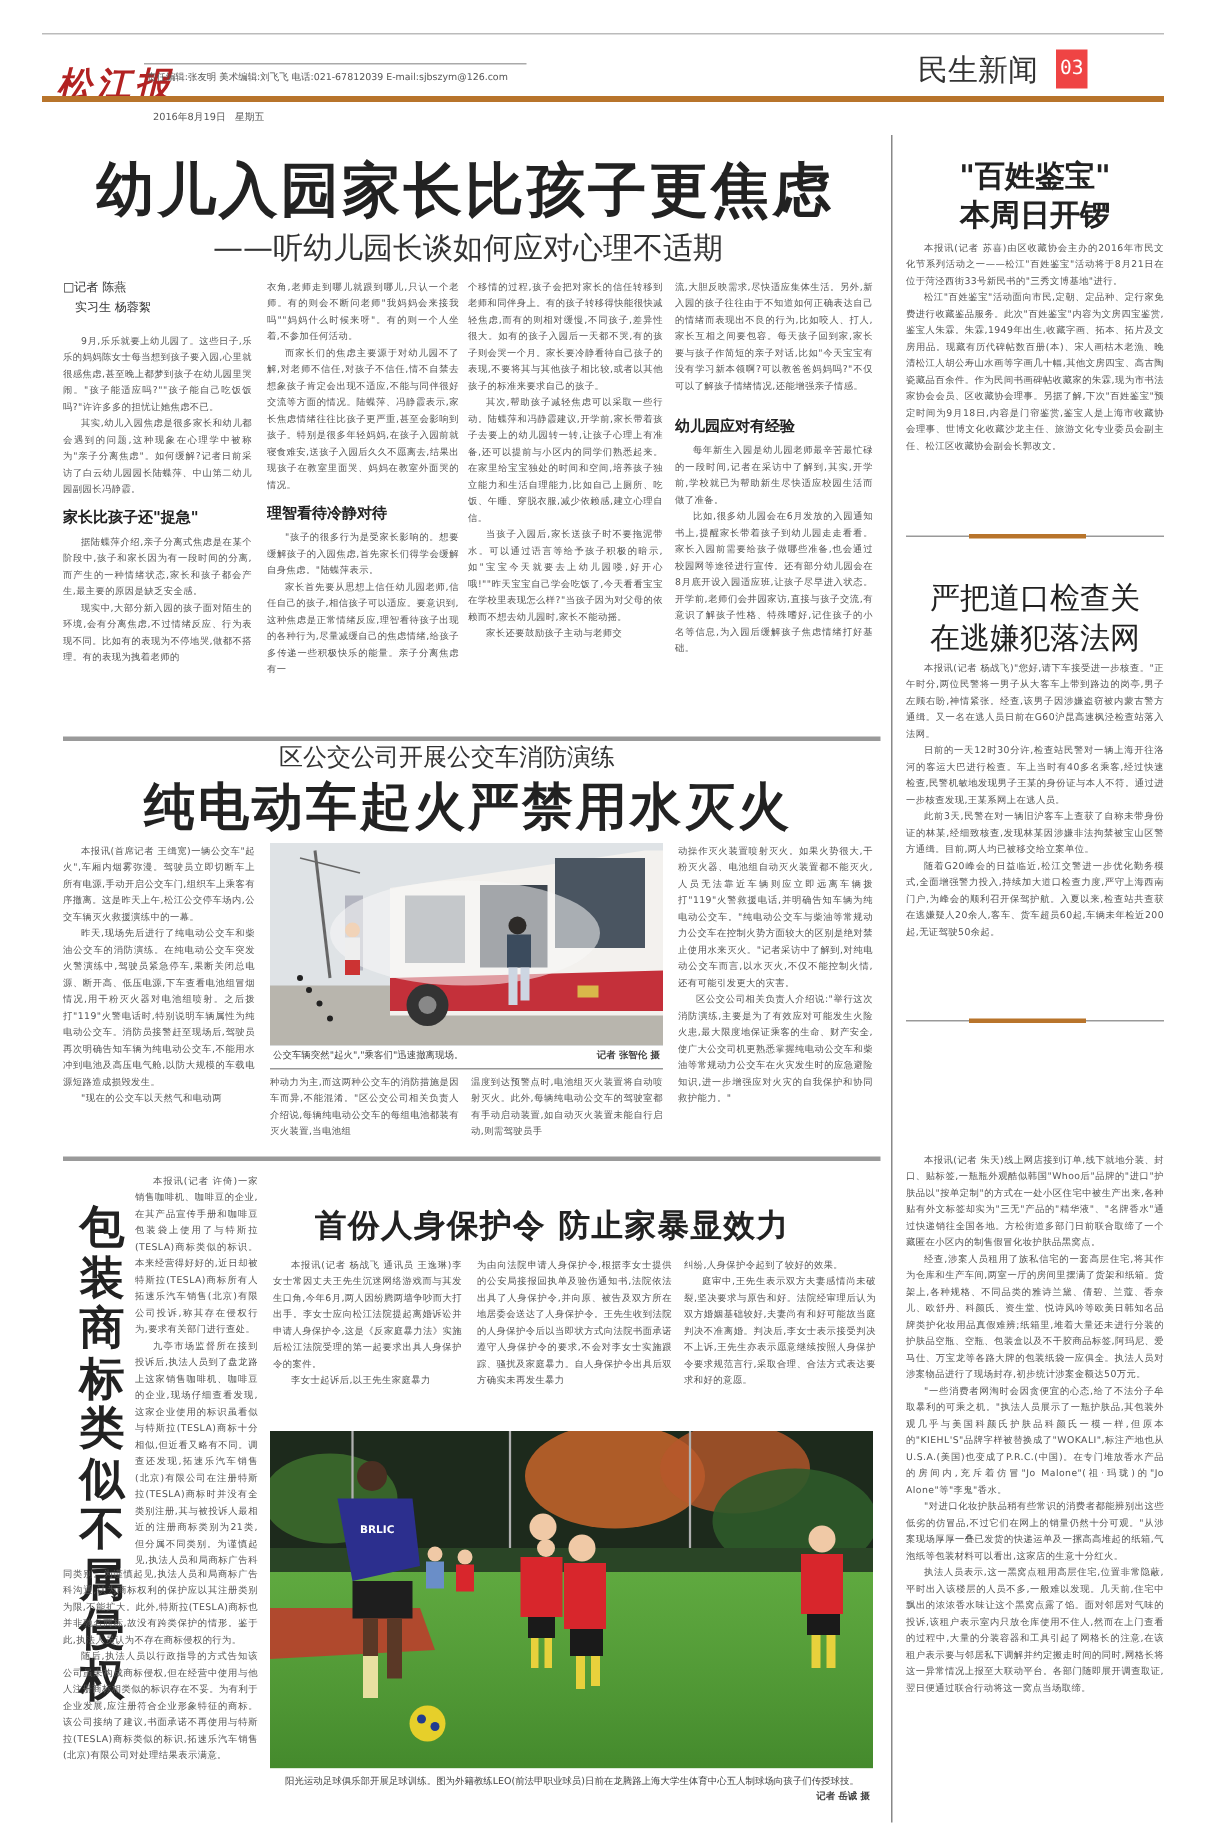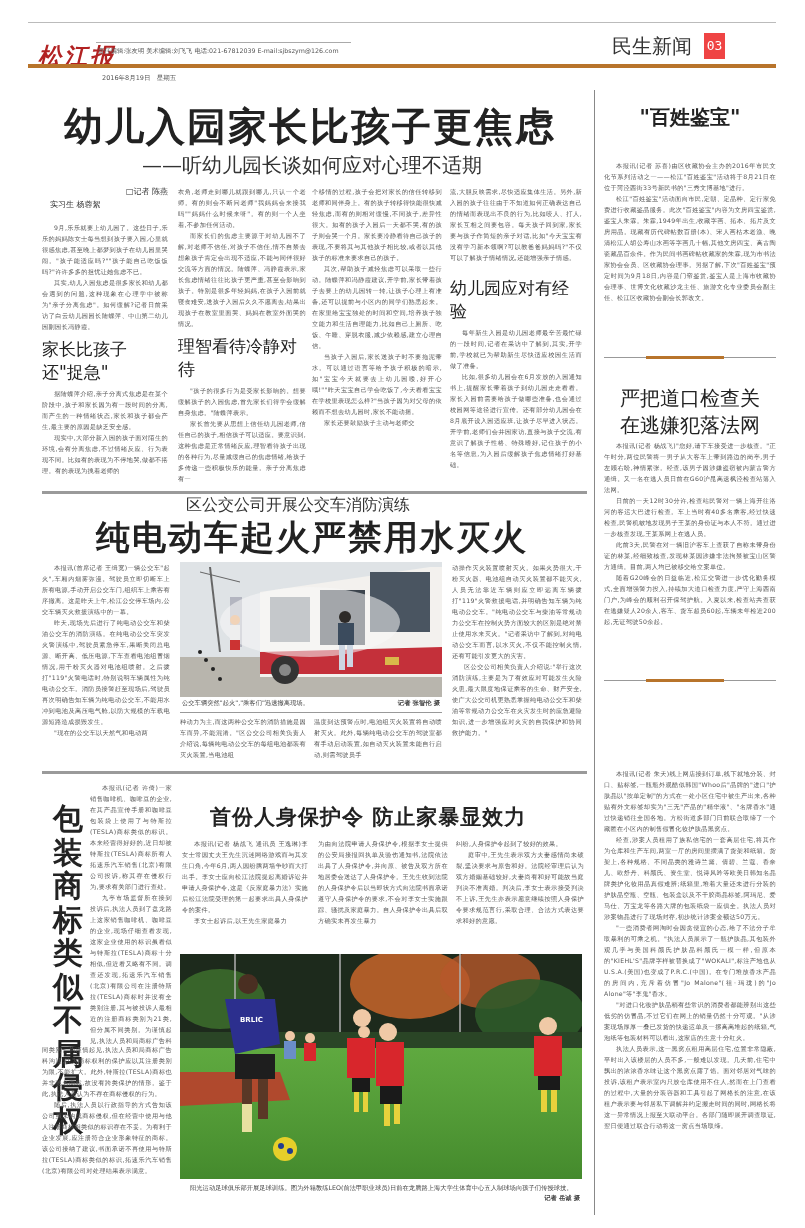--- a/index.html
+++ b/index.html
@@ -2,21 +2,21 @@
 <html><head>
 <meta charset="utf-8">
 <style>
   * { box-sizing: border-box; margin: 0; padding: 0; }
   html, body { width: 805px; height: 1228px; background: #fff; overflow: hidden; }
   body { font-family: "DejaVu Sans", sans-serif; color: #333; position: relative; }
   .abs { position: absolute; }
   .serif { font-family: "DejaVu Serif", serif; }
   p.t { font-size: 6.2px; line-height: 11px; color: #555; text-indent: 12px; text-align: justify; letter-spacing: 0.3px; }
   p.t.ni { text-indent: 0; }
-  .sub { font-size: 17px; font-weight: normal; color: #222; margin: 6px 0 4px; }
+  .sub { font-size: 10px; font-weight: bold; color: #222; margin: 6px 0 4px; }
   .col { overflow: hidden; }
   .rule-top { background: #bbb; height: 1px; }
   .rule-orange { background: #b8742b; height: 4px; }
   .hr-grey { background: #9a9a9a; height: 3px; }
   .vline { background: #888; width: 1px; }
   .shortbar { background: #b8742b; height: 3px; }
   .thinline { background: #999; height: 1px; }
 </style>
 </head>
 <body>
@@ -32,21 +32,21 @@
 <div class="abs serif" style="left:612px;top:33px;font-size:20px;color:#333;">民生新闻</div>
 <div class="abs" style="left:704px;top:33px;width:21px;height:26px;background:#ef4444;color:#fff;font-size:13px;text-align:center;line-height:26px;font-family:'DejaVu Sans Mono',monospace;">03</div>
 <div class="abs rule-orange" style="left:28px;top:64px;width:748px;"></div>
 
 <div class="abs vline" style="left:594px;top:90px;height:1125px;"></div>
 
 <div class="abs serif" style="left:64px;top:100px;font-size:39px;font-weight:bold;color:#222;letter-spacing:2px;white-space:nowrap;">幼儿入园家长比孩子更焦虑</div>
 <div class="abs" style="left:142px;top:152px;font-size:20px;color:#333;white-space:nowrap;">——听幼儿园长谈如何应对心理不适期</div>
 
 <div class="abs col" style="left:42px;top:186px;width:126px;height:305px;">
-  <div style="font-size:8px;color:#333;text-align:right;">□记者 陈燕</div>
+  <div style="font-size:8px;color:#333;">□记者 陈燕</div>
   <div style="font-size:8px;color:#333;margin:2px 0 12px 8px;">实习生 杨蓉絮</div>
   <p class="t">9月,乐乐就要上幼儿园了。这些日子,乐乐的妈妈陈女士每当想到孩子要入园,心里就很感焦虑,甚至晚上都梦到孩子在幼儿园里哭闹。"孩子能适应吗?""孩子能自己吃饭饭吗?"许许多多的担忧让她焦虑不已。</p>
   <p class="t">其实,幼儿入园焦虑是很多家长和幼儿都会遇到的问题,这种现象在心理学中被称为"亲子分离焦虑"。如何缓解?记者日前采访了白云幼儿园园长陆蝶萍、中山第二幼儿园副园长冯静霞。</p>
   <div class="sub">家长比孩子还"捉急"</div>
   <p class="t">据陆蝶萍介绍,亲子分离式焦虑是在某个阶段中,孩子和家长因为有一段时间的分离,而产生的一种情绪状态,家长和孩子都会产生,最主要的原因是缺乏安全感。</p>
   <p class="t">现实中,大部分新入园的孩子面对陌生的环境,会有分离焦虑,不过情绪反应、行为表现不同。比如有的表现为不停地哭,做都不搭理。有的表现为拽着老师的</p>
 </div>
 
 <div class="abs col" style="left:178px;top:186px;width:128px;height:305px;">
   <p class="t ni">衣角,老师走到哪儿就跟到哪儿,只认一个老师。有的则会不断问老师"我妈妈会来接我吗""妈妈什么时候来呀"。有的则一个人坐着,不参加任何活动。</p>
@@ -222,20 +222,21 @@
       <rect x="124" y="89" width="12" height="18" fill="#d8262c"></rect>
   </svg>
 </div>
 <div class="abs" style="left:190px;top:1183px;width:390px;font-size:6.3px;color:#444;line-height:10px;">
   <span>阳光运动足球俱乐部开展足球训练。图为外籍教练LEO(前法甲职业球员)日前在龙腾路上海大学生体育中心五人制球场向孩子们传授球技。</span>
   <span style="float:right;font-weight:bold;">记者 岳诚 摄</span>
 </div>
 
 <div class="abs serif" style="left:600px;top:104px;width:180px;text-align:center;font-size:20px;font-weight:bold;color:#222;line-height:26px;">
   <div>"百姓鉴宝"</div>
+  <div>本周日开锣</div>
 </div>
 <div class="abs col" style="left:604px;top:160px;width:172px;height:190px;">
   <p class="t">本报讯(记者 苏喜)由区收藏协会主办的2016年市民文化节系列活动之一——松江"百姓鉴宝"活动将于8月21日在位于菏泾西街33号新民书的"三秀文博基地"进行。</p>
   <p class="t">松江"百姓鉴宝"活动面向市民,定朝、定品种、定行家免费进行收藏鉴品服务。此次"百姓鉴宝"内容为文房四宝鉴赏,鉴宝人朱霖。朱霖,1949年出生,收藏字画、拓本、拓片及文房用品。现藏有历代碑帖数百册(本)、宋人画枯木老漁、晚清松江人胡公寿山水画等字画几十幅,其他文房四宝、高古陶瓷藏品百余件。作为民间书画碑帖收藏家的朱霖,现为市书法家协会会员、区收藏协会理事。另据了解,下次"百姓鉴宝"预定时间为9月18日,内容是门帘鉴赏,鉴宝人是上海市收藏协会理事、世博文化收藏沙龙主任、旅游文化专业委员会副主任、松江区收藏协会副会长郭改文。</p>
 </div>
 <div class="abs thinline" style="left:604px;top:357px;width:172px;"></div>
 <div class="abs shortbar" style="left:646px;top:356px;width:78px;"></div>
 
 <div class="abs serif" style="left:600px;top:385px;width:180px;text-align:center;font-size:20px;font-weight:normal;color:#222;line-height:27px;">
   <div>严把道口检查关</div>

